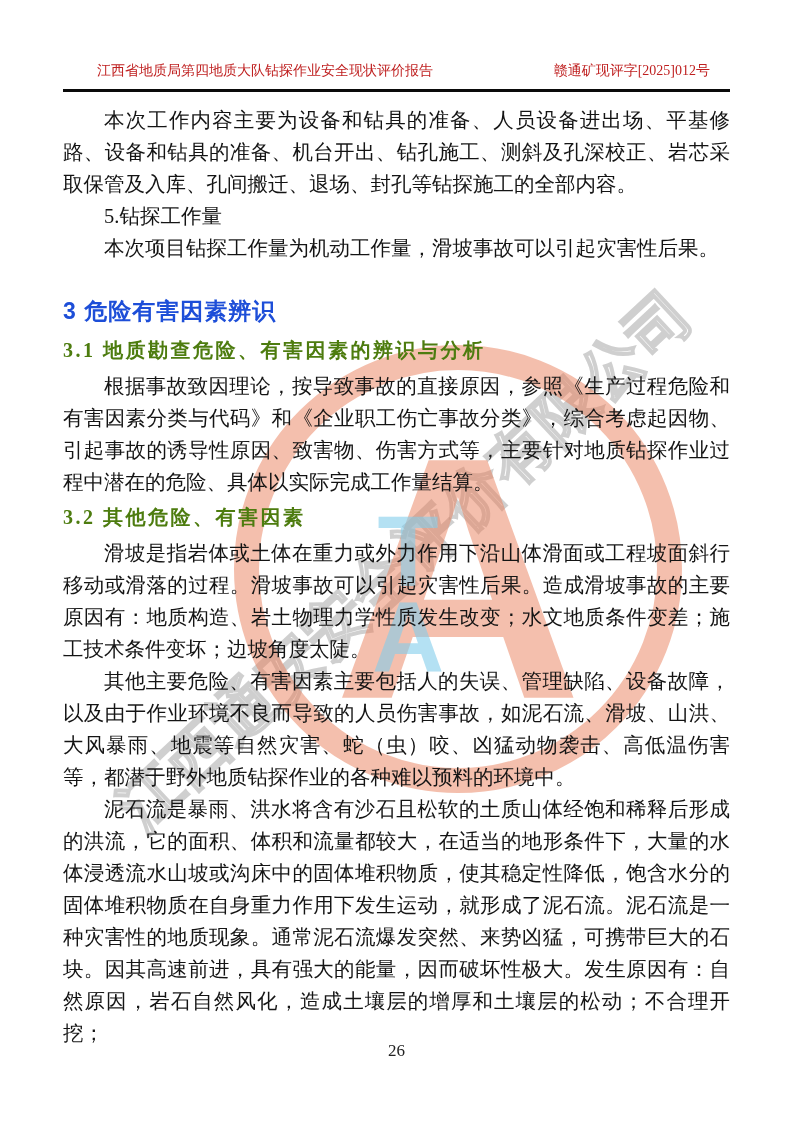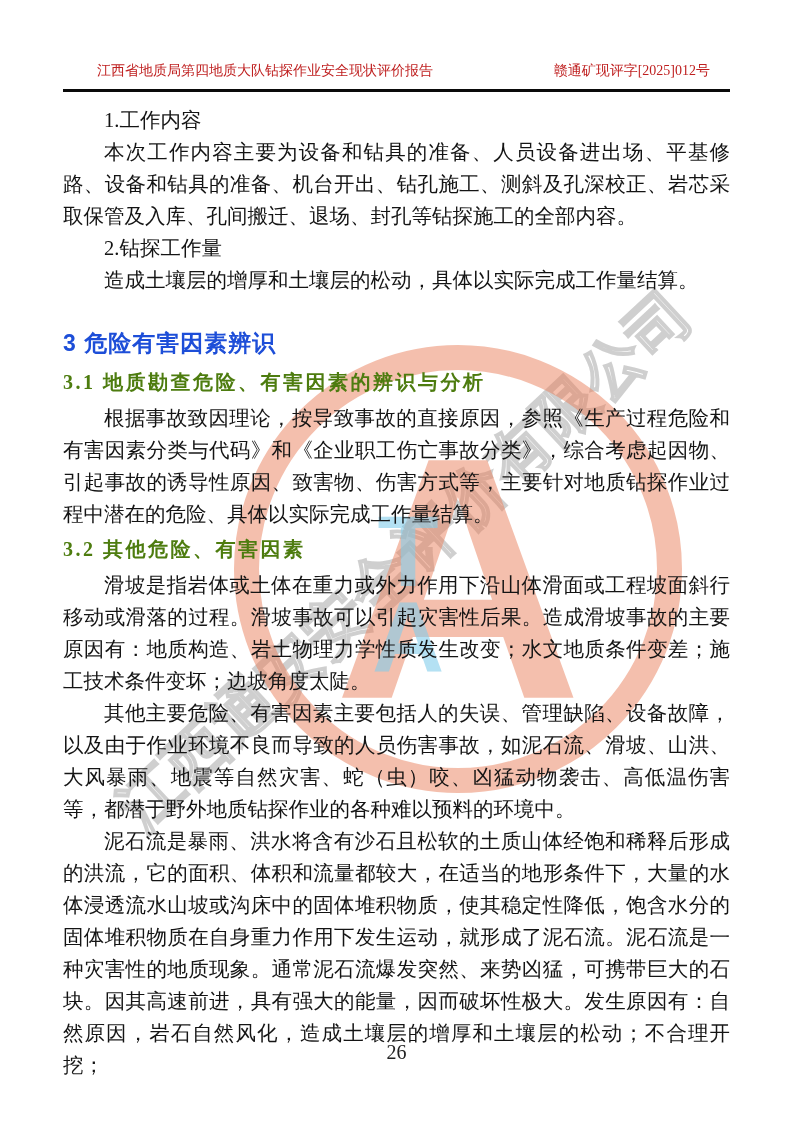--- a/index.html
+++ b/index.html
@@ -31,21 +31,21 @@
     font-family:"Liberation Sans","DejaVu Sans",sans-serif;
     font-weight:bold; font-size:23px; line-height:34px; letter-spacing:1px; color:#1d4ed8;
   }
   .blk.section {
     margin:3px 0; text-align:left;
     font-weight:bold; font-size:20px; line-height:33px; letter-spacing:2.5px; color:#4d7c0f;
   }
   
   .footer {
     position:absolute; top:1041px; left:0; width:100%;
-    text-align:center; font-size:20px; color:#222; z-index:2;
+    text-align:center; font-size:17px; color:#222; z-index:2;
   }
   
   .watermark { position:absolute; inset:0; z-index:1; pointer-events:none; }
   .wm-diagonal {
     position:absolute; left:405px; top:560px; white-space:nowrap;
     transform:translate(-50%,-50%) rotate(-43deg);
     font-family:"Liberation Sans","DejaVu Sans",sans-serif;
     font-size:62px; font-weight:bold; letter-spacing:1px;
     color:transparent; -webkit-text-stroke:2px rgba(168,168,168,0.55);
   }
@@ -84,24 +84,23 @@
     </div>
   </div>
 
   <div class="header">
     <span class="h-left">江西省地质局第四地质大队钻探作业安全现状评价报告</span>
     <span class="h-right">赣通矿现评字[2025]012号</span>
   </div>
   <div class="header-rule"></div>
 
   <div class="content">
-      <div class="blk subheading">1.工作内容</div>
       <div class="blk paragraph">本次工作内容主要为设备和钻具的准备、人员设备进出场、平基修路、设备和钻具的准备、机台开出、钻孔施工、测斜及孔深校正、岩芯采取保管及入库、孔间搬迁、退场、封孔等钻探施工的全部内容。</div>
-      <div class="blk subheading">2.钻探工作量</div>
-      <div class="blk paragraph">造成土壤层的增厚和土壤层的松动，具体以实际完成工作量结算。</div>
+      <div class="blk subheading">5.钻探工作量</div>
+      <div class="blk paragraph">本次项目钻探工作量为机动工作量，滑坡事故可以引起灾害性后果。</div>
       <div class="blk chapter">3 危险有害因素辨识</div>
       <div class="blk section">3.1 地质勘查危险、有害因素的辨识与分析</div>
       <div class="blk paragraph">根据事故致因理论，按导致事故的直接原因，参照《生产过程危险和有害因素分类与代码》和《企业职工伤亡事故分类》，综合考虑起因物、引起事故的诱导性原因、致害物、伤害方式等，主要针对地质钻探作业过程中潜在的危险、具体以实际完成工作量结算。</div>
       <div class="blk section">3.2 其他危险、有害因素</div>
       <div class="blk paragraph">滑坡是指岩体或土体在重力或外力作用下沿山体滑面或工程坡面斜行移动或滑落的过程。滑坡事故可以引起灾害性后果。造成滑坡事故的主要原因有：地质构造、岩土物理力学性质发生改变；水文地质条件变差；施工技术条件变坏；边坡角度太陡。</div>
       <div class="blk paragraph">其他主要危险、有害因素主要包括人的失误、管理缺陷、设备故障，以及由于作业环境不良而导致的人员伤害事故，如泥石流、滑坡、山洪、大风暴雨、地震等自然灾害、蛇（虫）咬、凶猛动物袭击、高低温伤害等，都潜于野外地质钻探作业的各种难以预料的环境中。</div>
       <div class="blk paragraph">泥石流是暴雨、洪水将含有沙石且松软的土质山体经饱和稀释后形成的洪流，它的面积、体积和流量都较大，在适当的地形条件下，大量的水体浸透流水山坡或沟床中的固体堆积物质，使其稳定性降低，饱含水分的固体堆积物质在自身重力作用下发生运动，就形成了泥石流。泥石流是一种灾害性的地质现象。通常泥石流爆发突然、来势凶猛，可携带巨大的石块。因其高速前进，具有强大的能量，因而破坏性极大。发生原因有：自然原因，岩石自然风化，造成土壤层的增厚和土壤层的松动；不合理开挖；</div>
     </div>
 
   <div class="footer">26</div>

